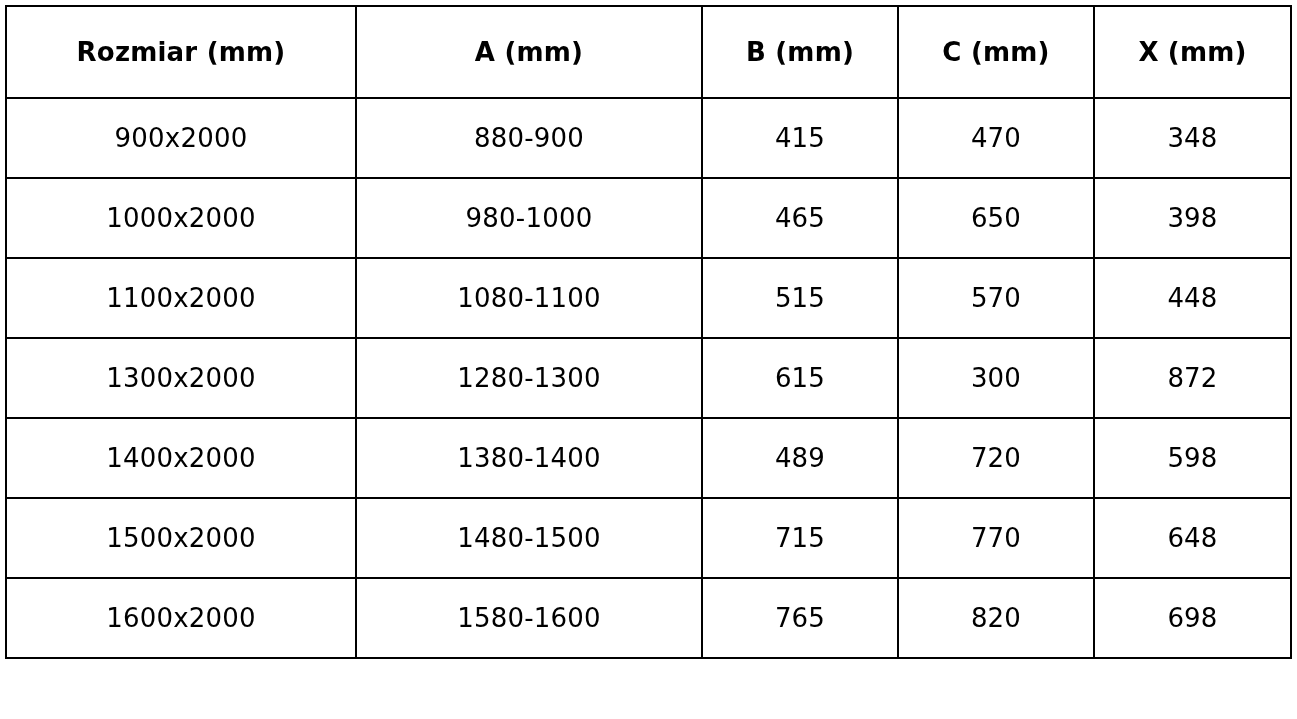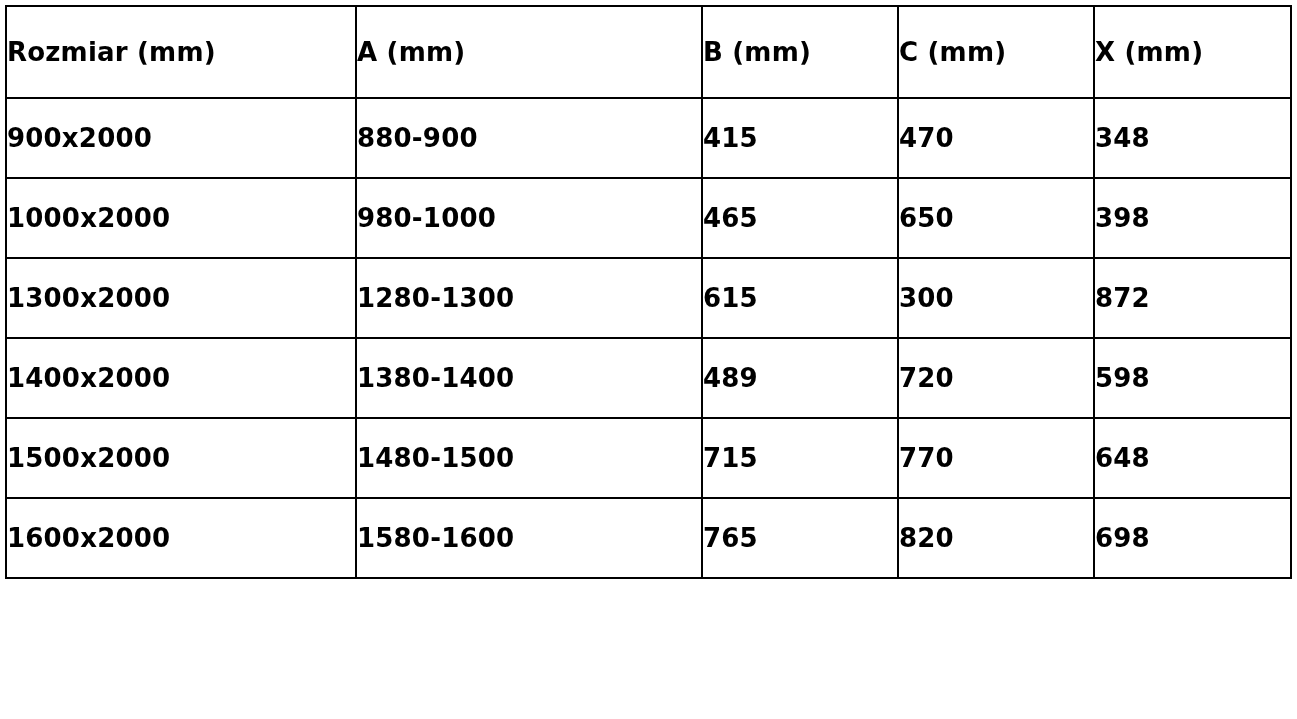--- a/index.html
+++ b/index.html
@@ -28,35 +28,35 @@
   }
   table.spec-table col.c0 { width: 350px; }
   table.spec-table col.c1 { width: 346px; }
   table.spec-table col.c2 { width: 196px; }
   table.spec-table col.c3 { width: 196px; }
   table.spec-table col.c4 { width: 197px; }
 
   table.spec-table th,
   table.spec-table td {
     border: 2px solid #000000;
-    text-align: left;
+    text-align: center;
     vertical-align: middle;
     padding: 0;
     height: 78px;
     font-size: 26px;
     line-height: 1.1;
     letter-spacing: 0.2px;
   }
   table.spec-table th {
     font-weight: bold;
     font-size: 26px;
     height: 90px;
   }
   table.spec-table td {
-    font-weight: bold;
+    font-weight: normal;
   }
 </style>
 </head>
 <body>
 
 <div class="sheet">
   <table class="spec-table">
     <colgroup>
       <col class="c0">
         <col class="c1">
@@ -82,20 +82,27 @@
         <td>348</td>
       </tr>
       <tr>
         <td>1000x2000</td>
         <td>980-1000</td>
         <td>465</td>
         <td>650</td>
         <td>398</td>
       </tr>
       <tr>
+        <td>1100x2000</td>
+        <td>1080-1100</td>
+        <td>515</td>
+        <td>570</td>
+        <td>448</td>
+      </tr>
+      <tr>
         <td>1300x2000</td>
         <td>1280-1300</td>
         <td>615</td>
         <td>300</td>
         <td>872</td>
       </tr>
       <tr>
         <td>1400x2000</td>
         <td>1380-1400</td>
         <td>489</td>

